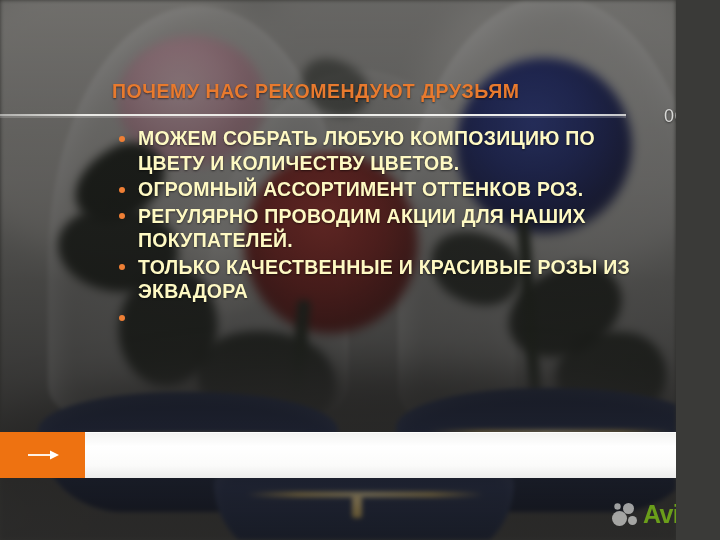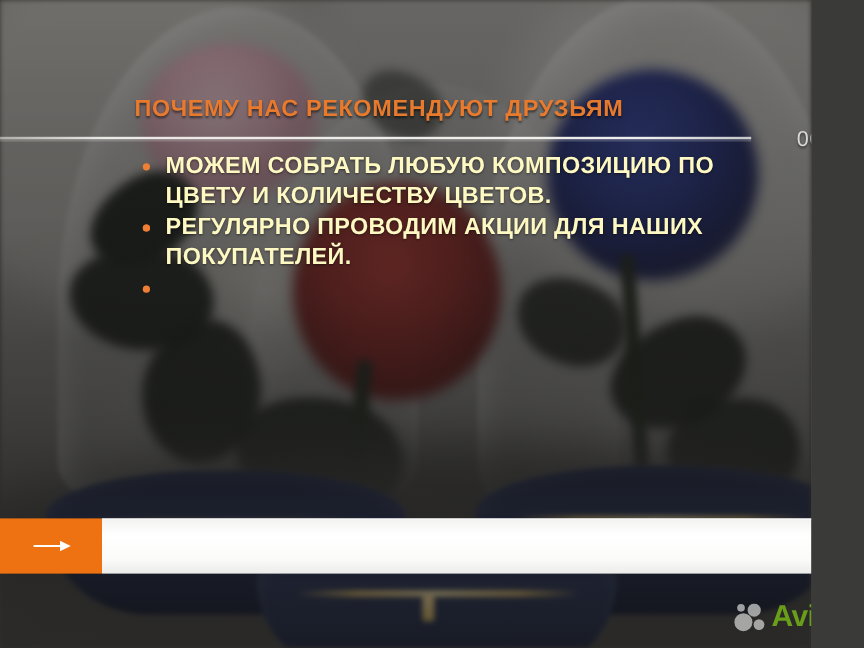--- a/index.html
+++ b/index.html
@@ -288,24 +288,29 @@
 
     <div class="page-number">06</div>
 
     <div class="bullets">
       <div class="bullet-item">
         <span class="dot"></span>
         <span>МОЖЕМ СОБРАТЬ ЛЮБУЮ КОМПОЗИЦИЮ ПО ЦВЕТУ И КОЛИЧЕСТВУ ЦВЕТОВ.</span>
       </div>
       <div class="bullet-item">
         <span class="dot"></span>
+        <span>ОГРОМНЫЙ АССОРТИМЕНТ ОТТЕНКОВ РОЗ.</span>
       </div>
       <div class="bullet-item">
         <span class="dot"></span>
         <span>РЕГУЛЯРНО ПРОВОДИМ АКЦИИ ДЛЯ НАШИХ ПОКУПАТЕЛЕЙ.</span>
+      </div>
+      <div class="bullet-item">
+        <span class="dot"></span>
+        <span>ТОЛЬКО КАЧЕСТВЕННЫЕ И КРАСИВЫЕ РОЗЫ ИЗ ЭКВАДОРА</span>
       </div>
       <div class="bullet-item">
         <span class="dot"></span>
       </div>
     </div>
 
     <div class="bottom-bar">
       <div class="arrow-button">
         <svg class="wm-mark" width="34" height="14" viewBox="0 0 34 14">
           <line x1="2" y1="7" x2="26" y2="7" stroke="#ffffff" stroke-width="1.8"></line>

